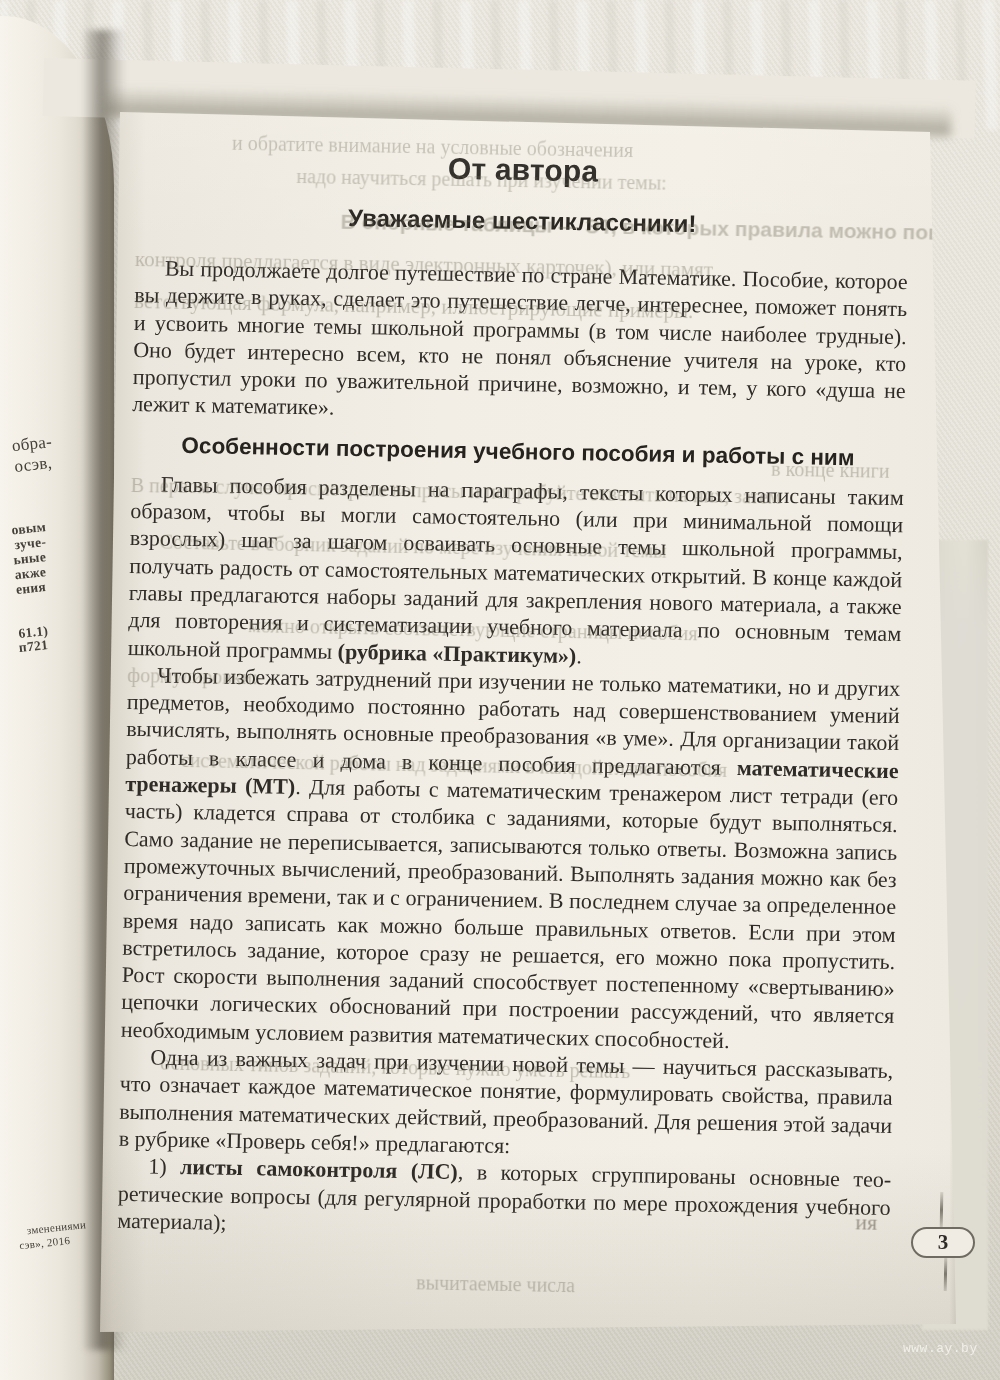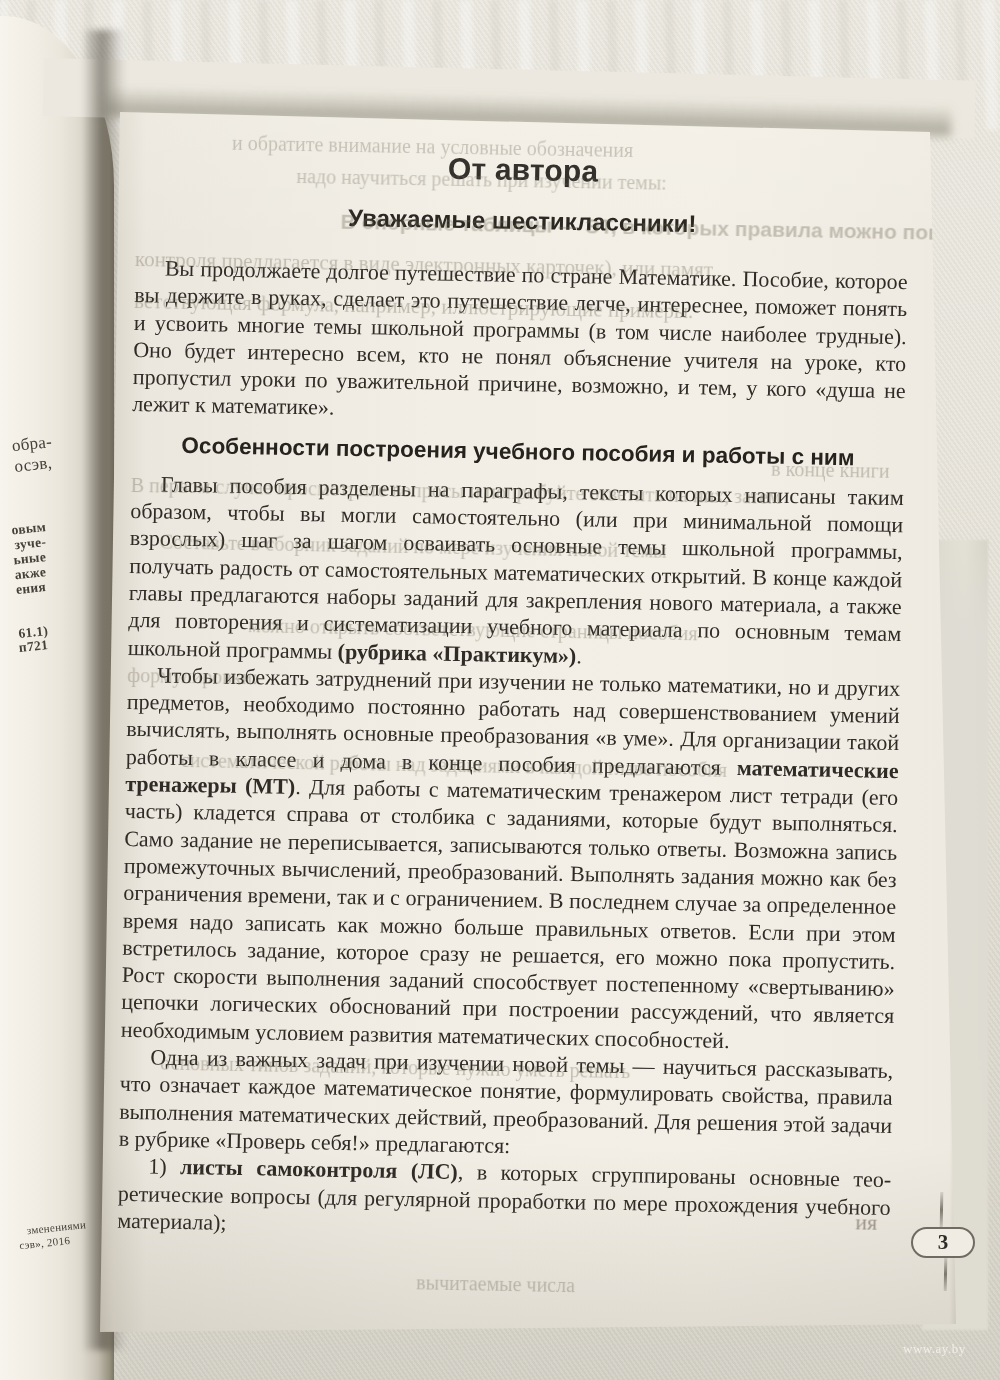--- a/index.html
+++ b/index.html
@@ -100,21 +100,21 @@
   .ghost.sansb{font-family:"Liberation Sans",sans-serif;font-weight:700;}
   .crease{position:absolute;z-index:6;width:3px;background:linear-gradient(180deg,rgba(90,86,76,.15),rgba(90,86,76,.75),rgba(90,86,76,.2));filter:blur(.6px);transform:rotate(1deg);}
   .pagenum{
     position:absolute;left:911px;top:1227px;width:60px;height:27px;z-index:7;
     border:2.5px solid #6f6b62;border-radius:16px;background:#f0ece3;
     display:flex;align-items:center;justify-content:center;
     font-family:"Liberation Serif",serif;font-size:21px;font-weight:700;color:#2e2b27;
   }
   .watermark{
     position:absolute;left:903px;top:1341px;z-index:8;
-    font-family:Liberation Serif, serif;font-size:13px;
+    font-family:Liberation Mono, monospace;font-size:13px;
     color:rgba(246,244,238,.85);letter-spacing:.5px;
   }
 </style>
 </head>
 <body>
 
 <div class="weave"></div>
 <div class="damask"></div>
 
 <div class="prev-page"></div>

